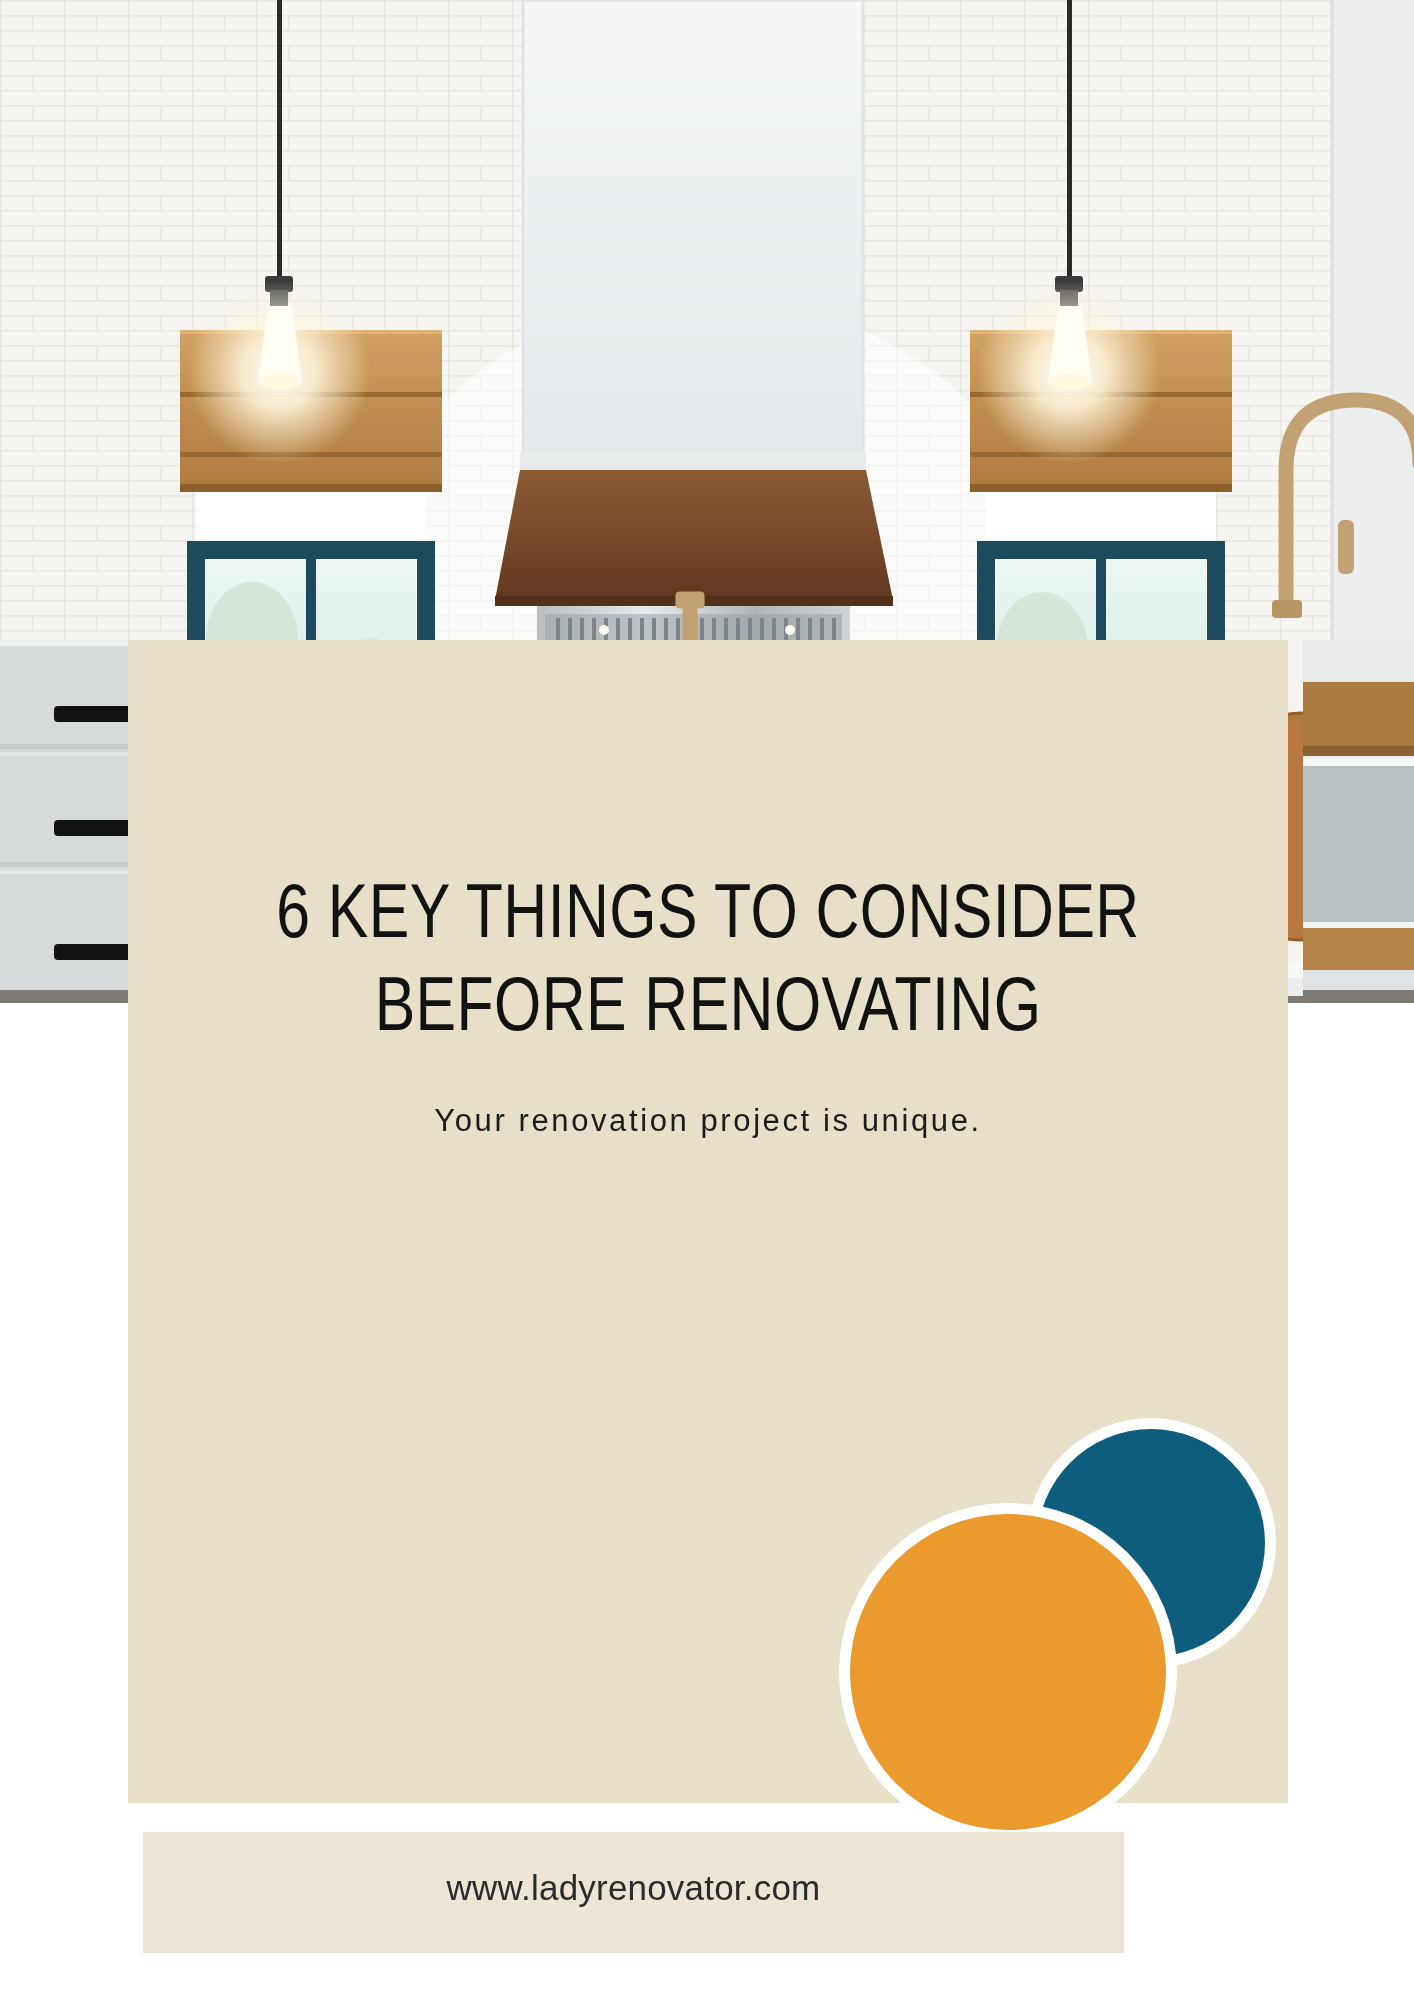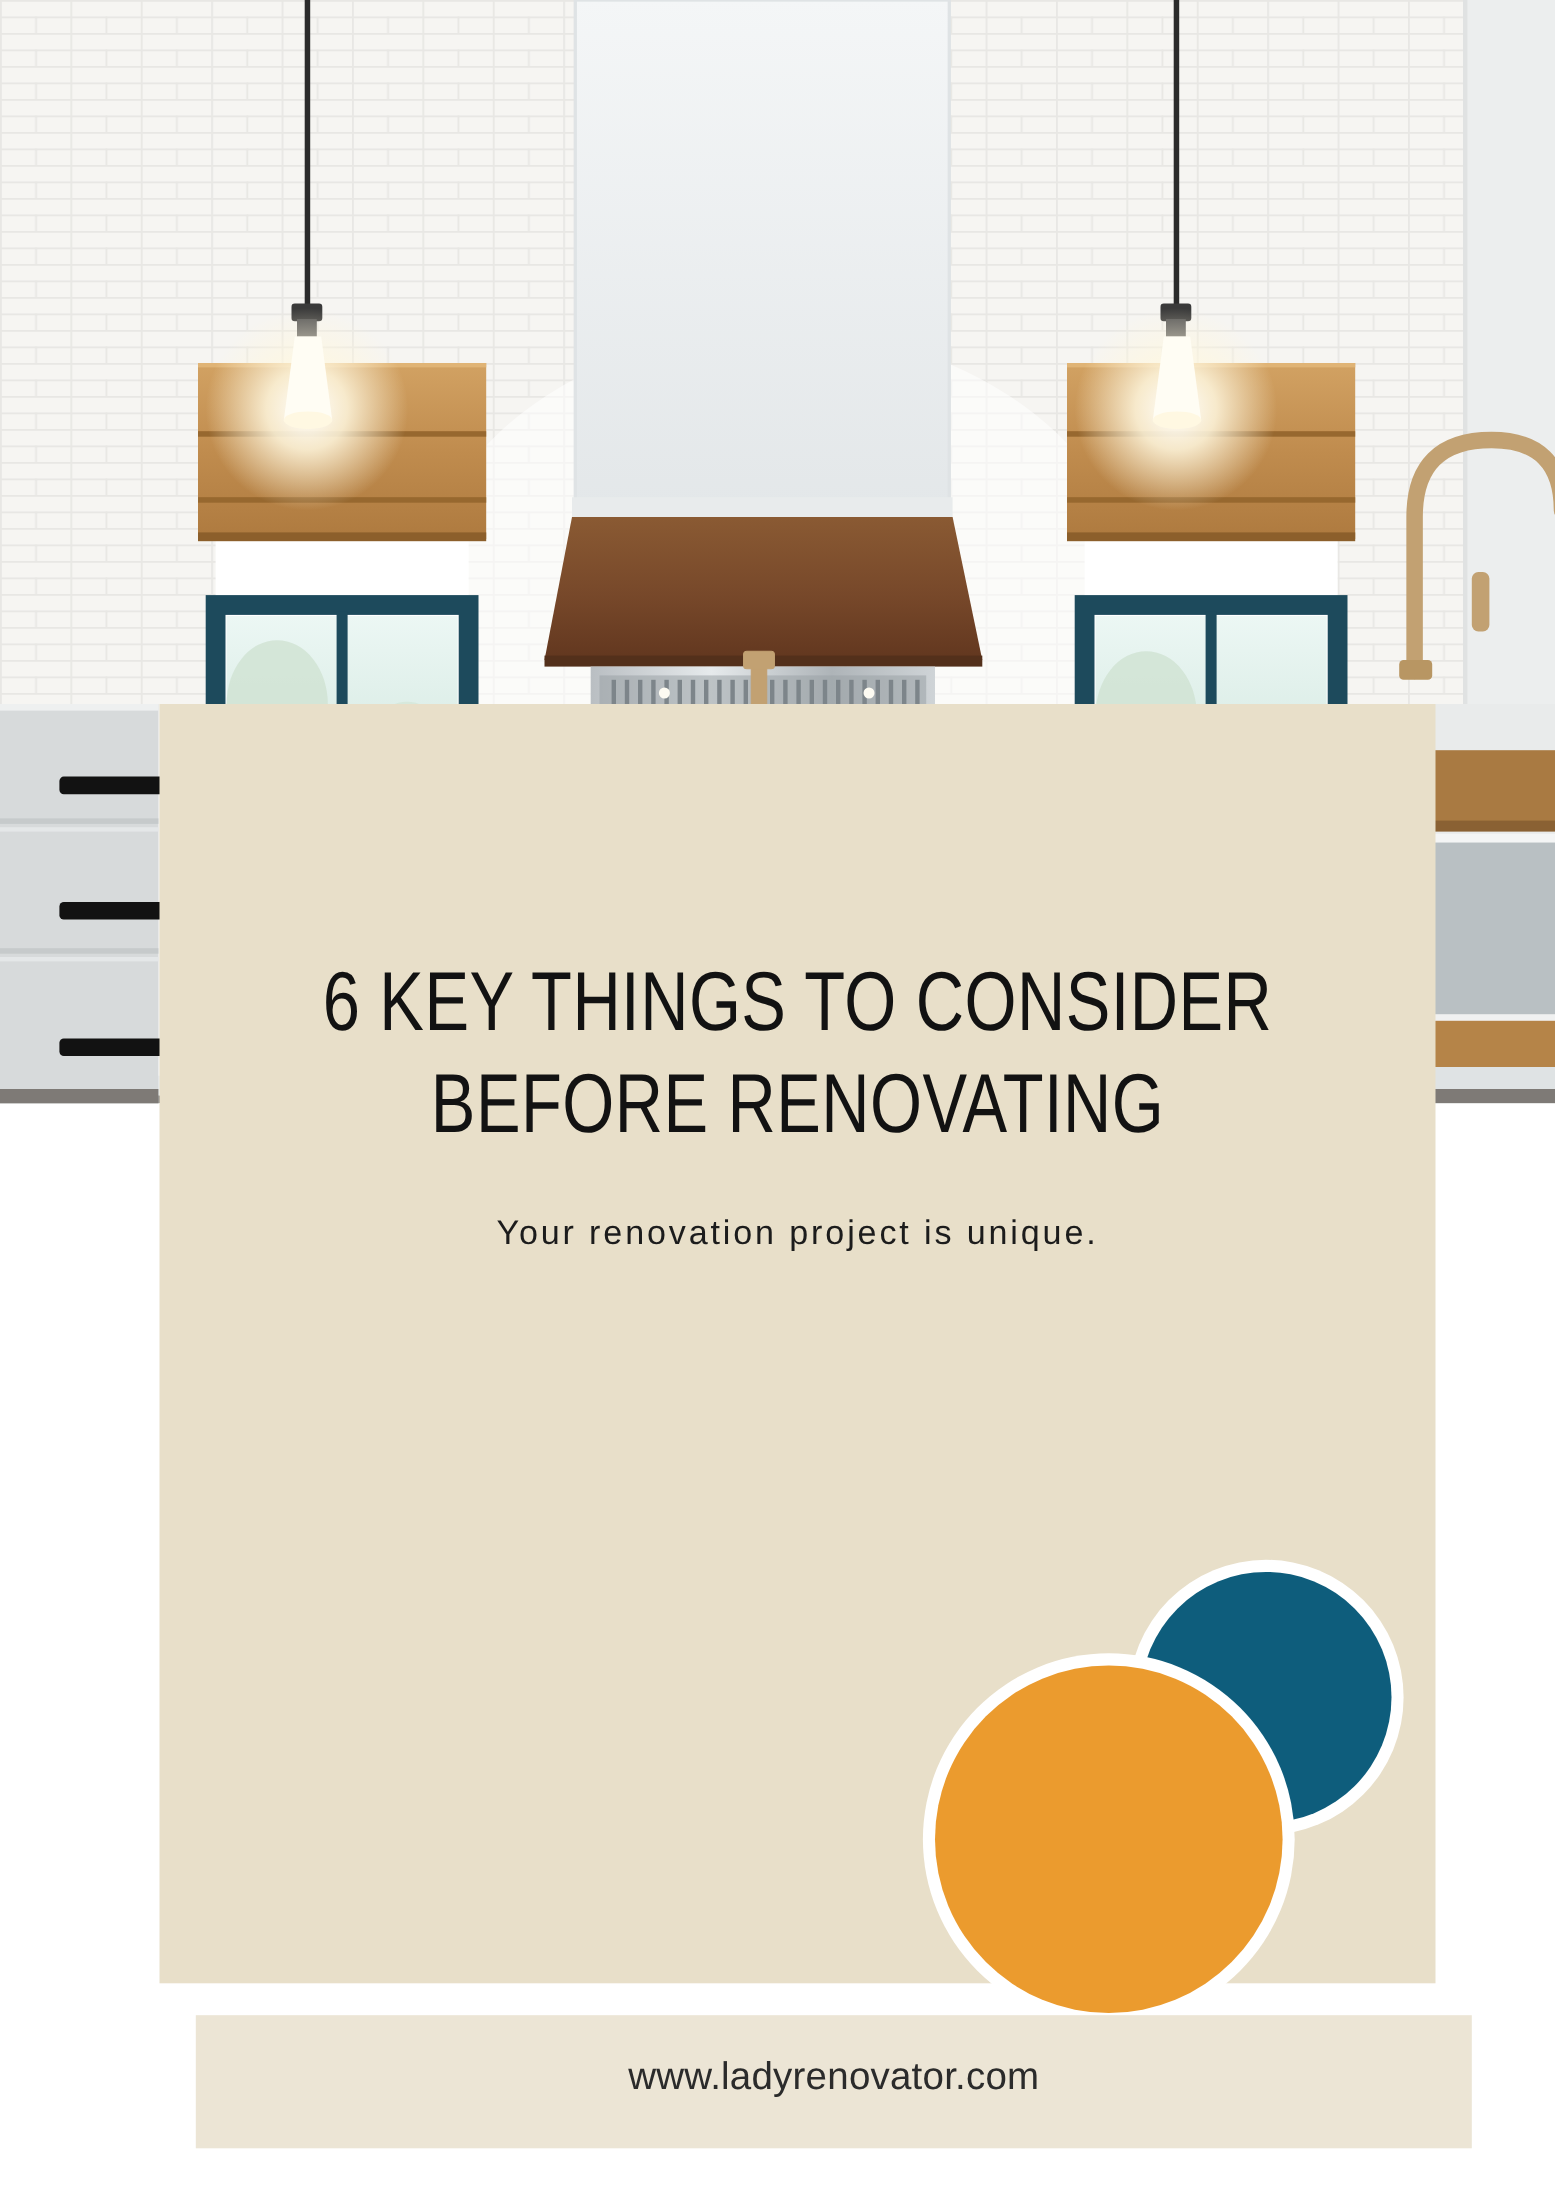--- a/index.html
+++ b/index.html
@@ -28,21 +28,21 @@
     width: 1414px;
     height: 1003px;
     overflow: hidden;
     background: #f2f3f2;
   }
   .photo-svg { display: block; width: 1414px; height: 1003px; }
 
   
   .panel {
     position: absolute;
-    left: 145px;
+    left: 128px;
     top: 640px;
     width: 1160px;
     height: 1163px;
     background: #e8dfc9;
   }
 
   .panel-inner {
     position: absolute;
     left: 0;
     top: 0;
@@ -106,24 +106,23 @@
     width: 1414px;
     height: 2000px;
     pointer-events: none;
   }
 
   
   .footer-bar {
     position: absolute;
     left: 143px;
     top: 1832px;
-    width: 1160px;
+    width: 981px;
     height: 121px;
     background: #ece5d5;
-    margin-left: 35px;
   }
   .footer-url {
     position: absolute;
     left: 0;
     top: 36px;
     width: 100%;
     text-align: center;
     font-size: 35px;
     color: #2b2b2b;
     letter-spacing: 0.2px;

